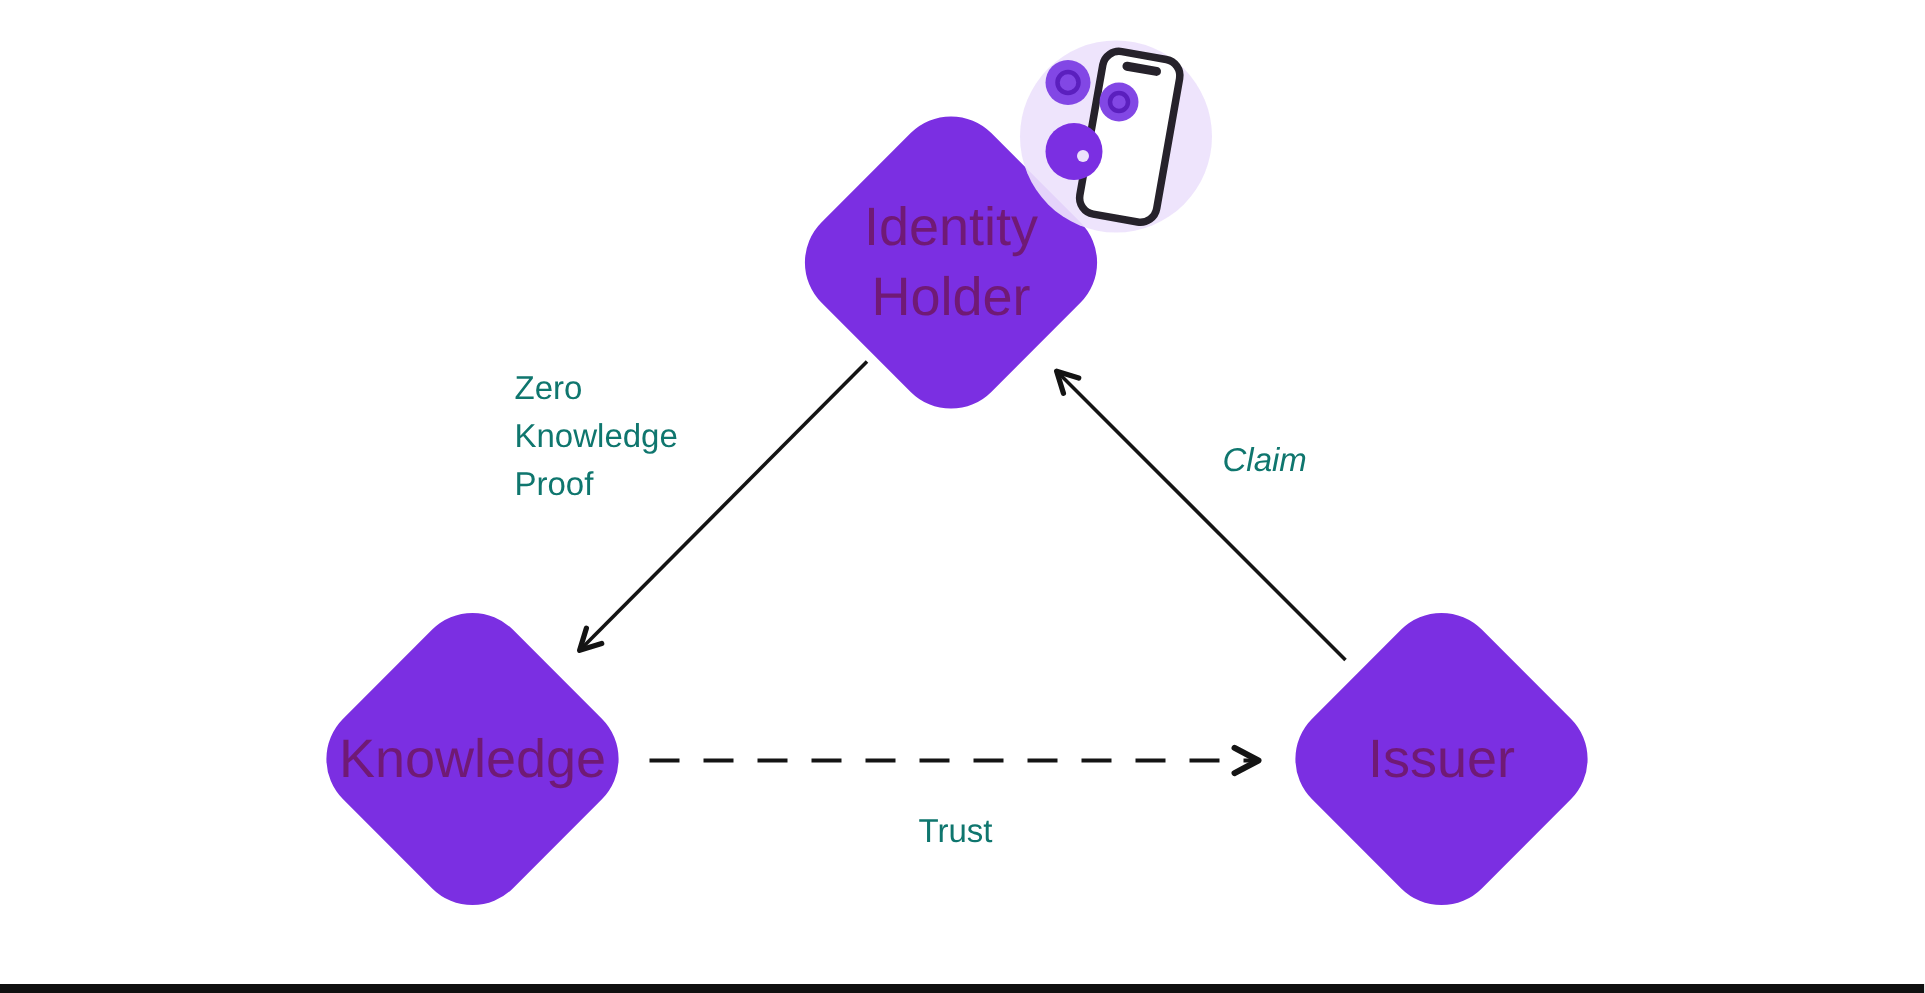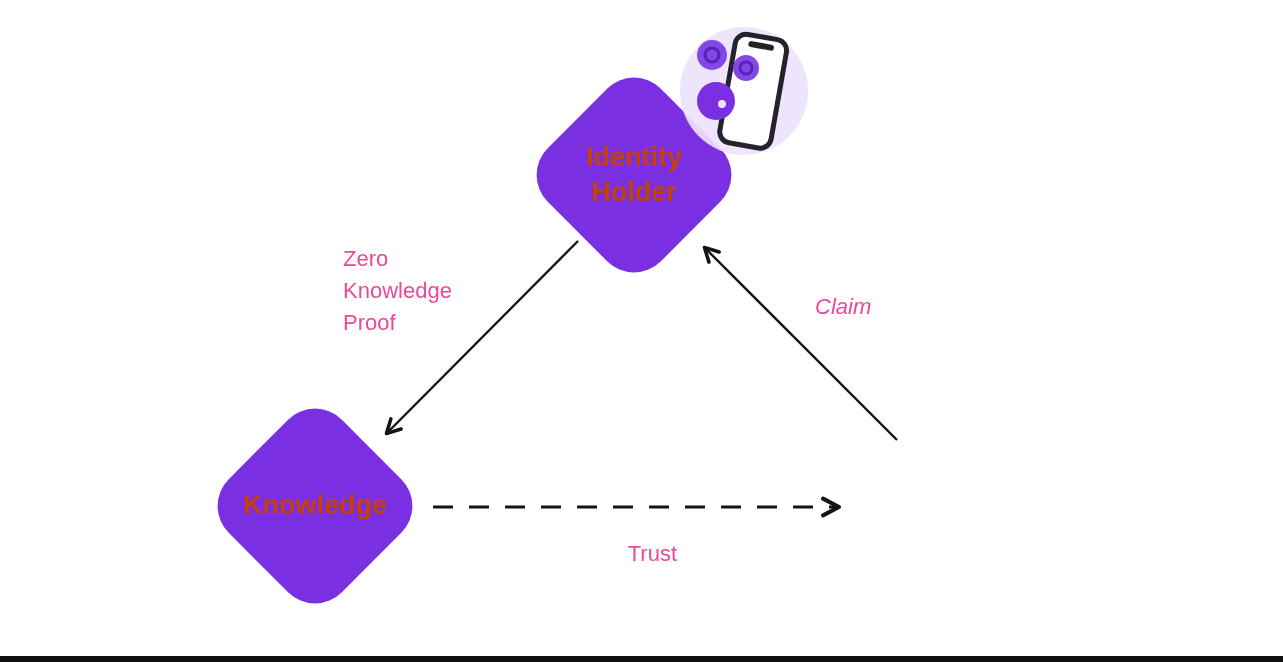--- a/index.html
+++ b/index.html
@@ -14,35 +14,35 @@
   .node { position: absolute; width: 160px; height: 160px; z-index: 1; }
   .node-shape {
     position: absolute; inset: 0;
     background: #7B2FE2;
     border-radius: 38px;
     transform: rotate(45deg);
   }
   .node-label {
     position: absolute; inset: -24px;
     display: flex; align-items: center; justify-content: center;
-    color: #c2410c; font-weight: 700; font-size: 27px; line-height: 1.3;
+    color: #701a75; font-weight: 400; font-size: 36px; line-height: 1.3;
     text-align: center; white-space: pre-line;
   }
   #node-identity-holder { left: 554px; top: 95px; }
   #node-verifier { left: 235px; top: 426px; }
   #node-issuer { left: 881px; top: 426px; }
 
   .edge-label {
     position: absolute; z-index: 2;
-    color: #ec4899; font-size: 22px; line-height: 32px;
+    color: #0f766e; font-size: 22px; line-height: 32px;
     white-space: pre-line;
   }
   #label-zkp { left: 343px; top: 243px; }
   #label-claim { left: 815px; top: 291px; font-style: italic; }
-  #label-trust { left: 597px; top: 538px; width: 80px; text-align: right; }
+  #label-trust { left: 597px; top: 538px; width: 80px; text-align: center; }
 
   svg.overlay {
     position: absolute; inset: 0; width: 1283px; height: 662px;
     z-index: 3; pointer-events: none;
   }
   .bottom-bar {
     position: absolute; left: 0; right: 0; bottom: 0; height: 6px;
     background: #101010; z-index: 4;
   }
 </style>
@@ -55,20 +55,24 @@
     <div class="node-shape"></div>
     <div class="node-label">Identity
 Holder</div>
   </div>
 
   <div class="node" id="node-verifier">
     <div class="node-shape"></div>
     <div class="node-label">Knowledge</div>
   </div>
 
+  <div class="node" id="node-issuer">
+    <div class="node-shape"></div>
+    <div class="node-label">Issuer</div>
+  </div>
 
   <div class="edge-label" id="label-zkp">Zero
 Knowledge
 Proof</div>
   <div class="edge-label" id="label-claim">Claim</div>
   <div class="edge-label" id="label-trust">Trust</div>
 
   <svg class="overlay" viewBox="0 0 1283 662">
     <defs>
       <marker id="arrowhead" viewBox="0 0 12 12" refX="10" refY="6" markerWidth="8" markerHeight="8" orient="auto">

